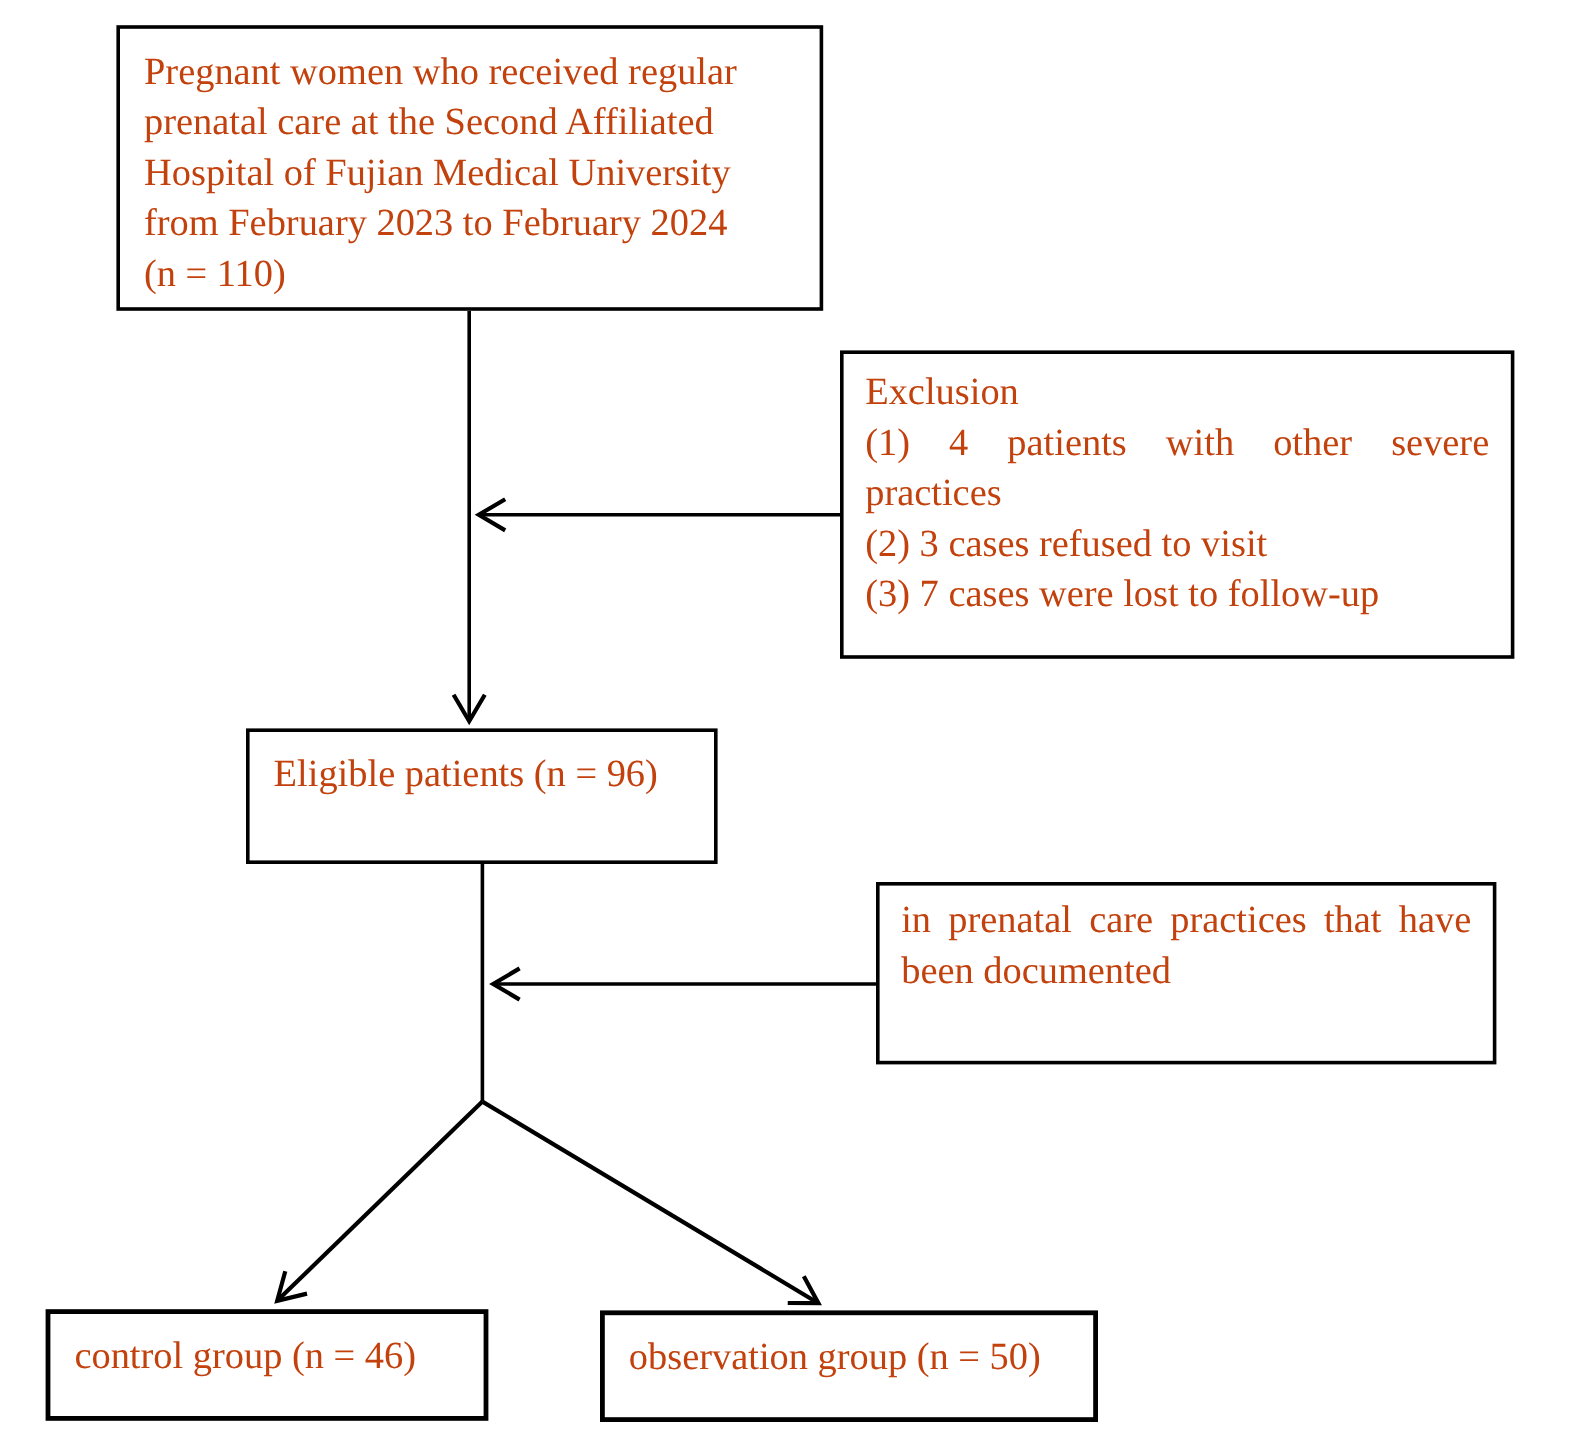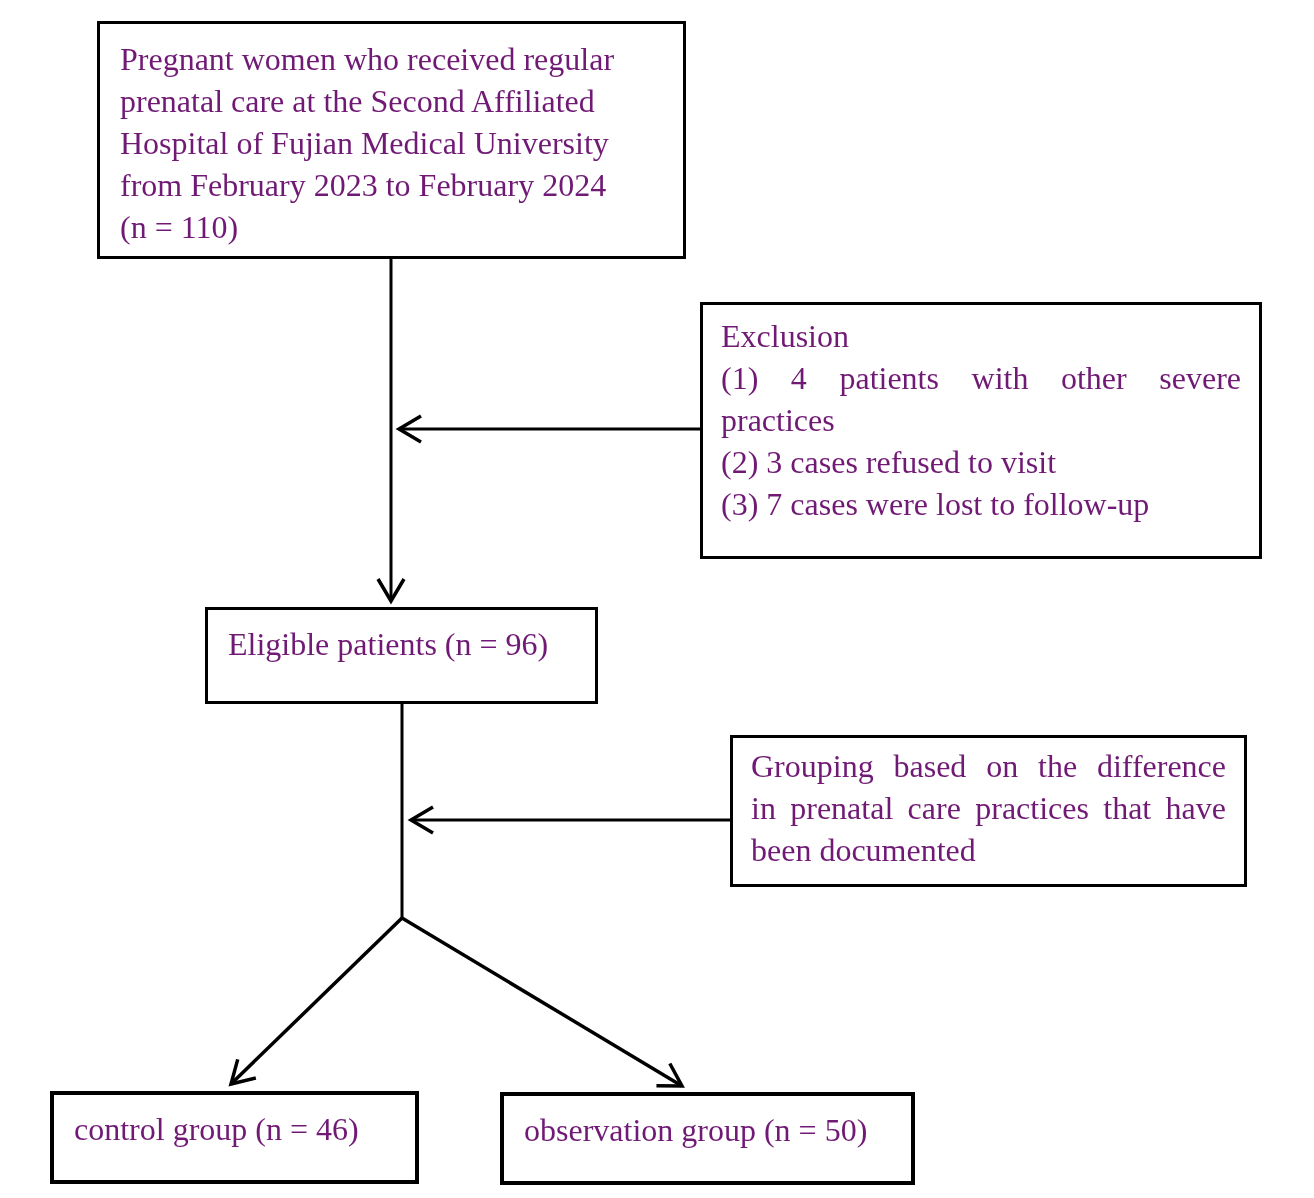--- a/index.html
+++ b/index.html
@@ -6,21 +6,21 @@
     margin: 0;
     padding: 0;
     background: #ffffff;
   }
   .canvas {
     position: relative;
     width: 1314px;
     height: 1198px;
     background: #ffffff;
     font-family: "Liberation Serif", "DejaVu Serif", serif;
-    color: #701a75;
+    color: #c2410c;
     overflow: hidden;
   }
   .arrow-layer {
     position: absolute;
     left: 0;
     top: 0;
     width: 1314px;
     height: 1198px;
   }
   .box {
@@ -44,24 +44,24 @@
     text-align: justify;
     text-align-last: justify;
   }
   .single-label {
     white-space: nowrap;
     line-height: 42px;
   }
 
   
   .box-population  { left: 97px;  top: 21px;   width: 589px; height: 238px; padding: 14px 18px 0 20px; }
-  .box-exclusion   { left: 700px; top: 302px;  width: 562px; height: 257px; padding: 10px 18px 0 18px; }
-  .box-eligible    { left: 205px; top: 607px;  width: 393px; height: 97px;  padding: 13px 8px 0 20px; }
+  .box-exclusion   { left: 700px; top: 292px;  width: 562px; height: 257px; padding: 10px 18px 0 18px; }
+  .box-eligible    { left: 205px; top: 607px;  width: 393px; height: 113px;  padding: 13px 8px 0 20px; }
   .box-grouping    { left: 730px; top: 735px;  width: 517px; height: 152px; padding: 7px 18px 0 18px; }
-  .box-control     { left: 50px;  top: 1091px; width: 369px; height: 93px;  padding: 13px 8px 0 20px; }
+  .box-control     { left: 38px;  top: 1091px; width: 369px; height: 93px;  padding: 13px 8px 0 20px; }
   .box-observation { left: 500px; top: 1092px; width: 415px; height: 93px;  padding: 13px 8px 0 20px; }
 </style>
 </head>
 <body>
 
 <div class="canvas">
 
   <svg class="arrow-layer" width="1314" height="1198" viewBox="0 0 1314 1198" xmlns="http://www.w3.org/2000/svg" aria-hidden="true">
     <defs>
       <marker id="openArrow" markerUnits="userSpaceOnUse" markerWidth="60" markerHeight="60" refX="24" refY="15" orient="auto">
@@ -96,21 +96,20 @@
     <div class="line">practices</div>
     <div class="line">(2) 3 cases refused to visit</div>
     <div class="line">(3) 7 cases were lost to follow-up</div>
   </div>
 
   <div class="box box-eligible">
     <div class="single-label">Eligible patients (n = 96)</div>
   </div>
 
   <div class="box box-grouping">
-    <div class="line justify">Grouping based on the difference</div>
     <div class="line justify">in prenatal care practices that have</div>
     <div class="line">been documented</div>
   </div>
 
   <div class="box box-control heavy">
     <div class="single-label">control group (n = 46)</div>
   </div>
 
   <div class="box box-observation heavy">
     <div class="single-label">observation group (n = 50)</div>

